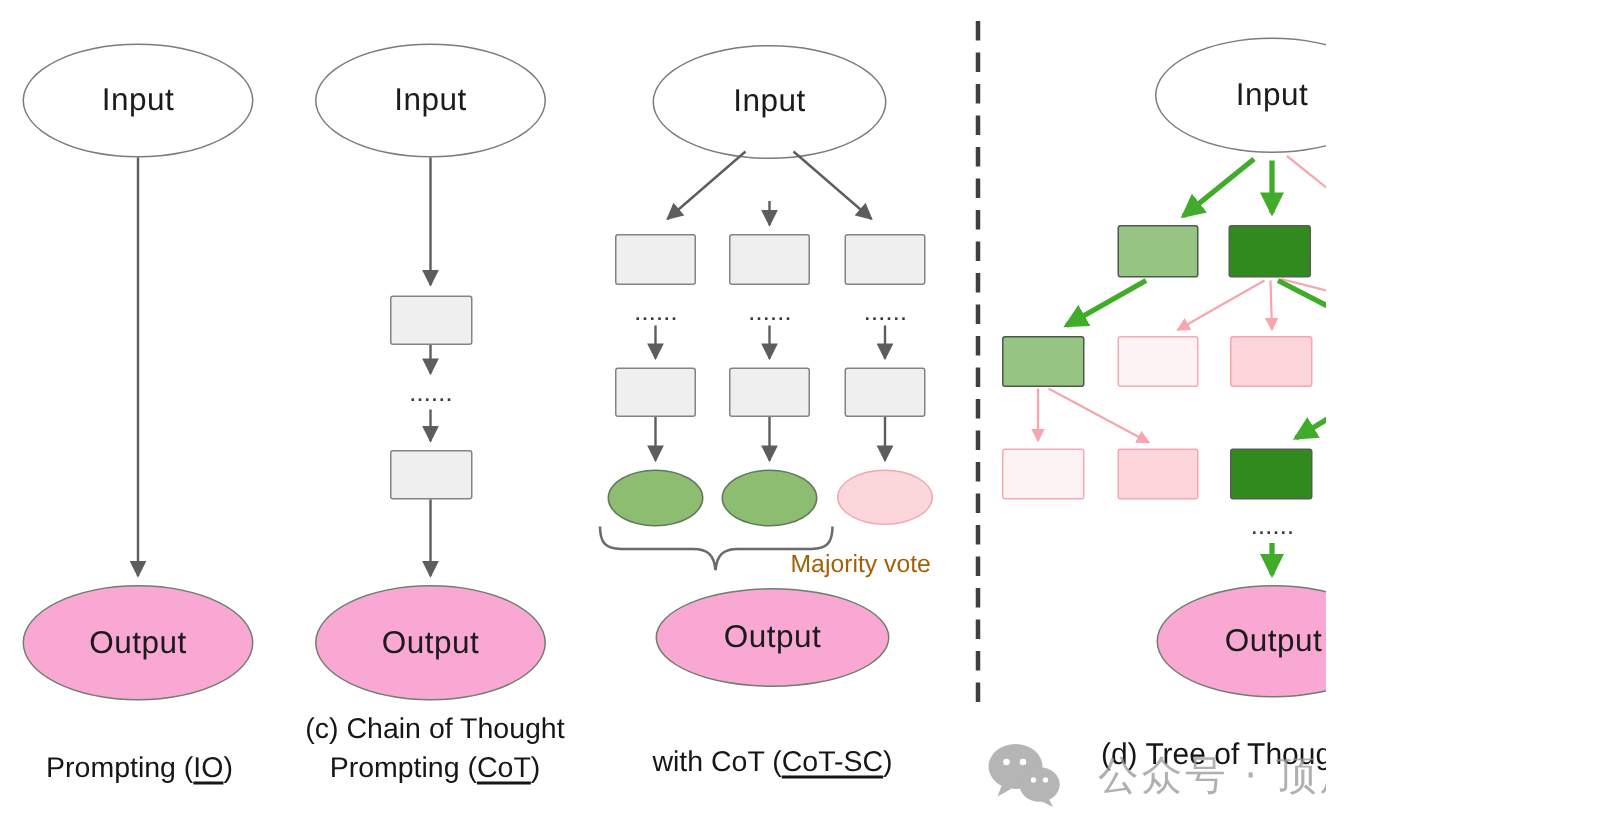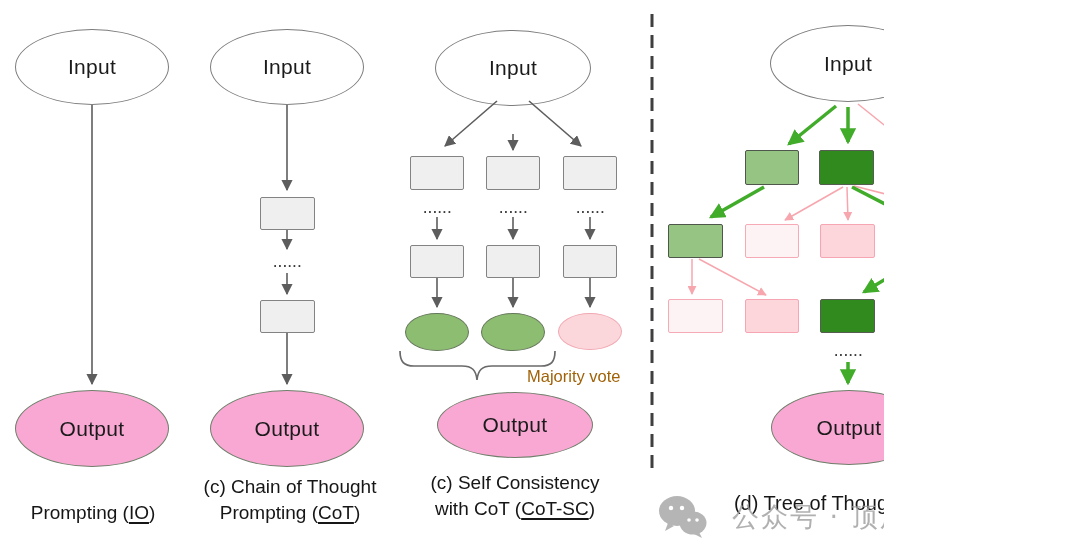--- a/index.html
+++ b/index.html
@@ -90,21 +90,21 @@
   <div class="node n-gray" style="left:486px;top:245px;width:54px;height:33px;"></div>
   <div class="node n-gray" style="left:563px;top:245px;width:54px;height:33px;"></div>
   <div class="ellipse e-res-green" style="left:405px;top:313px;width:64px;height:38px;"></div>
   <div class="ellipse e-res-green" style="left:481px;top:313px;width:64px;height:38px;"></div>
   <div class="ellipse e-res-pink" style="left:558px;top:313px;width:64px;height:37px;"></div>
   <div class="mvote" style="left:527px;top:367px;">Majority vote</div>
   <div class="ellipse e-green" style="left:437px;top:392px;width:156px;height:66px;">
     <span>Output</span>
   </div>
   <div class="caption" style="left:400px;top:470px;width:230px;">
-    <span>(c) Self Consistency</span><br>
+    <br>
     <span>with CoT (</span><span class="u">CoT-SC</span><span>)</span>
   </div>
 
   <div class="ellipse e-white" style="left:770px;top:25px;width:156px;height:77px;">
     <span>Input</span>
   </div>
 
   <div class="legend">
     <div class="legend-swatch"></div>
     <div class="legend-label">thought</div>

